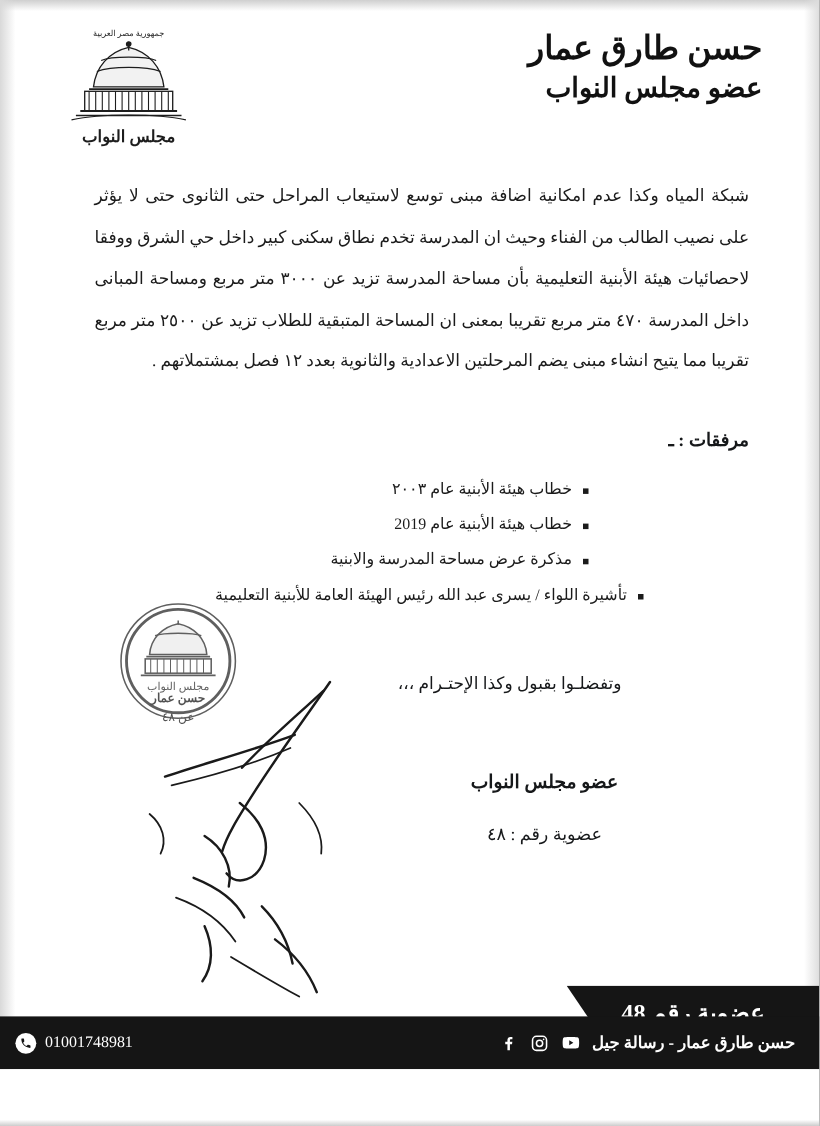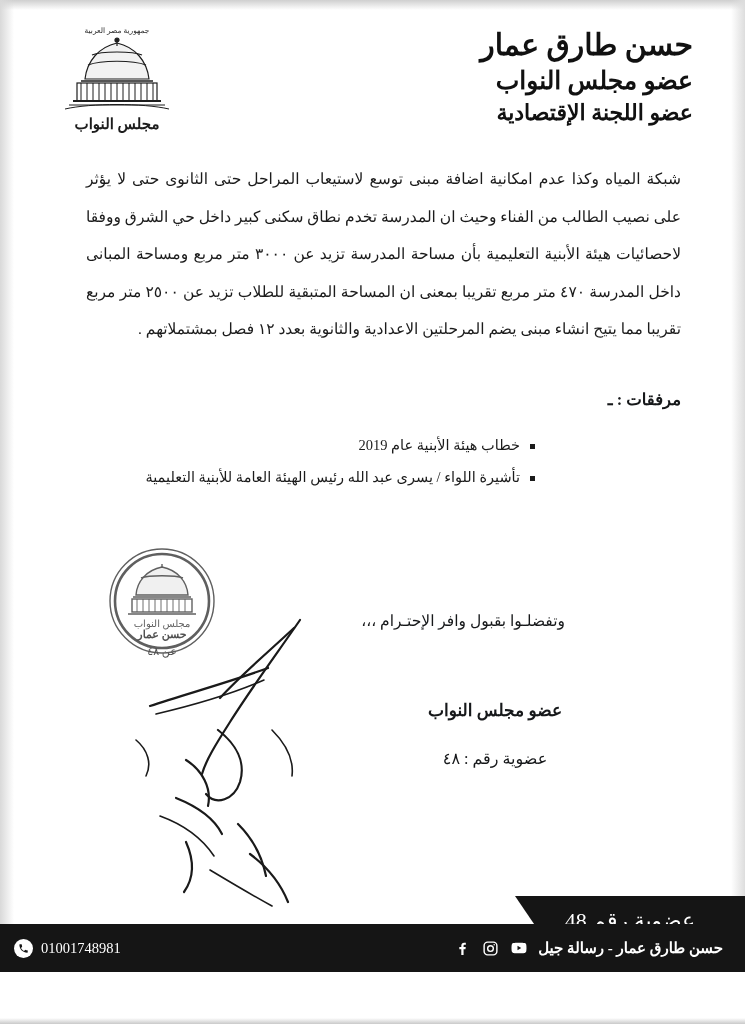--- a/index.html
+++ b/index.html
@@ -221,21 +221,21 @@
     bottom: 78px;
     height: 50px;
     width: 230px;
     background: #151515;
     clip-path: polygon(0 0, 100% 0, 100% 100%, 34px 100%);
     display: flex;
     align-items: center;
     justify-content: center;
     color: #ffffff;
     font-size: 22px;
-    font-weight: normal;
+    font-weight: bold;
     letter-spacing: .5px;
     direction: rtl;
   }
   .footer-name {
     color: #fff;
     font-size: 15px;
     font-weight: bold;
     margin-right: 22px;
     white-space: nowrap;
   }
@@ -286,21 +286,20 @@
 
   <div class="scan-top"></div>
   <div class="scan-edge left"></div>
   <div class="scan-edge right"></div>
 
   <div class="header">
 
     <div class="header-titles">
       <div class="hdr-name">حسن طارق عمار</div>
       <div class="hdr-role">عضو مجلس النواب</div>
-      <div class="hdr-role2">عضو اللجنة الإقتصادية</div>
     </div>
 
     <div class="emblem">
       <div class="tiny-top">جمهورية مصر العربية</div>
       <svg width="132" height="82" viewBox="0 0 132 82">
         <g fill="none" stroke="#1d1d1d" stroke-width="1.2">
           <path d="M66 6 C48 10 36 24 34 42 L98 42 C96 24 84 10 66 6 Z" fill="#f2f2f2"></path>
           <path d="M66 4 v5"></path>
           <circle cx="66" cy="3" r="2" fill="#1d1d1d"></circle>
           <path d="M41 18 C50 14 82 14 91 18"></path>
@@ -319,21 +318,29 @@
     </div>
   </div>
 
   <div class="body-text">شبكة المياه وكذا عدم امكانية اضافة مبنى توسع لاستيعاب المراحل حتى الثانوى حتى لا يؤثر على نصيب الطالب من الفناء وحيث ان المدرسة تخدم نطاق سكنى كبير داخل حي الشرق ووفقا لاحصائيات هيئة الأبنية التعليمية بأن مساحة المدرسة تزيد عن ٣٠٠٠ متر مربع ومساحة المبانى داخل المدرسة ٤٧٠ متر مربع تقريبا بمعنى ان المساحة المتبقية للطلاب تزيد عن ٢٥٠٠ متر مربع تقريبا مما يتيح انشاء مبنى يضم المرحلتين الاعدادية والثانوية بعدد ١٢ فصل بمشتملاتهم .</div>
 
   <div class="attach-title">مرفقات : ـ</div>
 
   <ul class="attach-list">
     <li>
       <span class="bullet-sq"></span>
+      <span class="txt">خطاب هيئة الأبنية عام ٢٠٠٣</span>
+    </li>
+    <li>
+      <span class="bullet-sq"></span>
       <span class="txt">خطاب هيئة الأبنية عام 2019</span>
+    </li>
+    <li>
+      <span class="bullet-sq"></span>
+      <span class="txt">مذكرة عرض مساحة المدرسة والابنية</span>
     </li>
     <li>
       <span class="bullet-sq"></span>
       <span class="txt">تأشيرة اللواء / يسرى عبد الله رئيس الهيئة العامة للأبنية التعليمية</span>
     </li>
   </ul>
 
   <div class="stamp">
     <svg width="126" height="118" viewBox="0 0 126 118">
       <g fill="none" stroke="#4a4a4a" stroke-width="1.4">
@@ -348,21 +355,21 @@
           <path d="M38 54 v13 M44 54 v13 M50 54 v13 M56 54 v13 M62 54 v13 M68 54 v13 M74 54 v13 M80 54 v13 M86 54 v13"></path>
         </g>
         <path d="M29 69 H97" stroke-width="1.6"></path>
       </g>
       <text x="63" y="82" text-anchor="middle" font-size="10" fill="#4a4a4a" font-family="Liberation Serif, serif">مجلس النواب</text>
     </svg>
     <div class="st-name">حسن عمار</div>
     <div class="st-num">عن ٤٨</div>
   </div>
 
-  <div class="closing">وتفضلـوا بقبول وافر الإحتـرام ،،،</div>
+  <div class="closing">وتفضلـوا بقبول وكذا الإحتـرام ،،،</div>
 
   <div class="sign-block">
     <div class="sb1">عضو مجلس النواب</div>
     <div>عضوية رقم : ٤٨</div>
   </div>
 
   <svg class="signature" viewBox="0 0 260 310">
     <g fill="none" stroke="#1a1a1a" stroke-width="2.2" stroke-linecap="round">
       <path d="M210 10 C188 42 160 80 140 112 C126 134 116 150 112 164"></path>
       <path d="M204 18 C176 44 150 66 130 88"></path>

